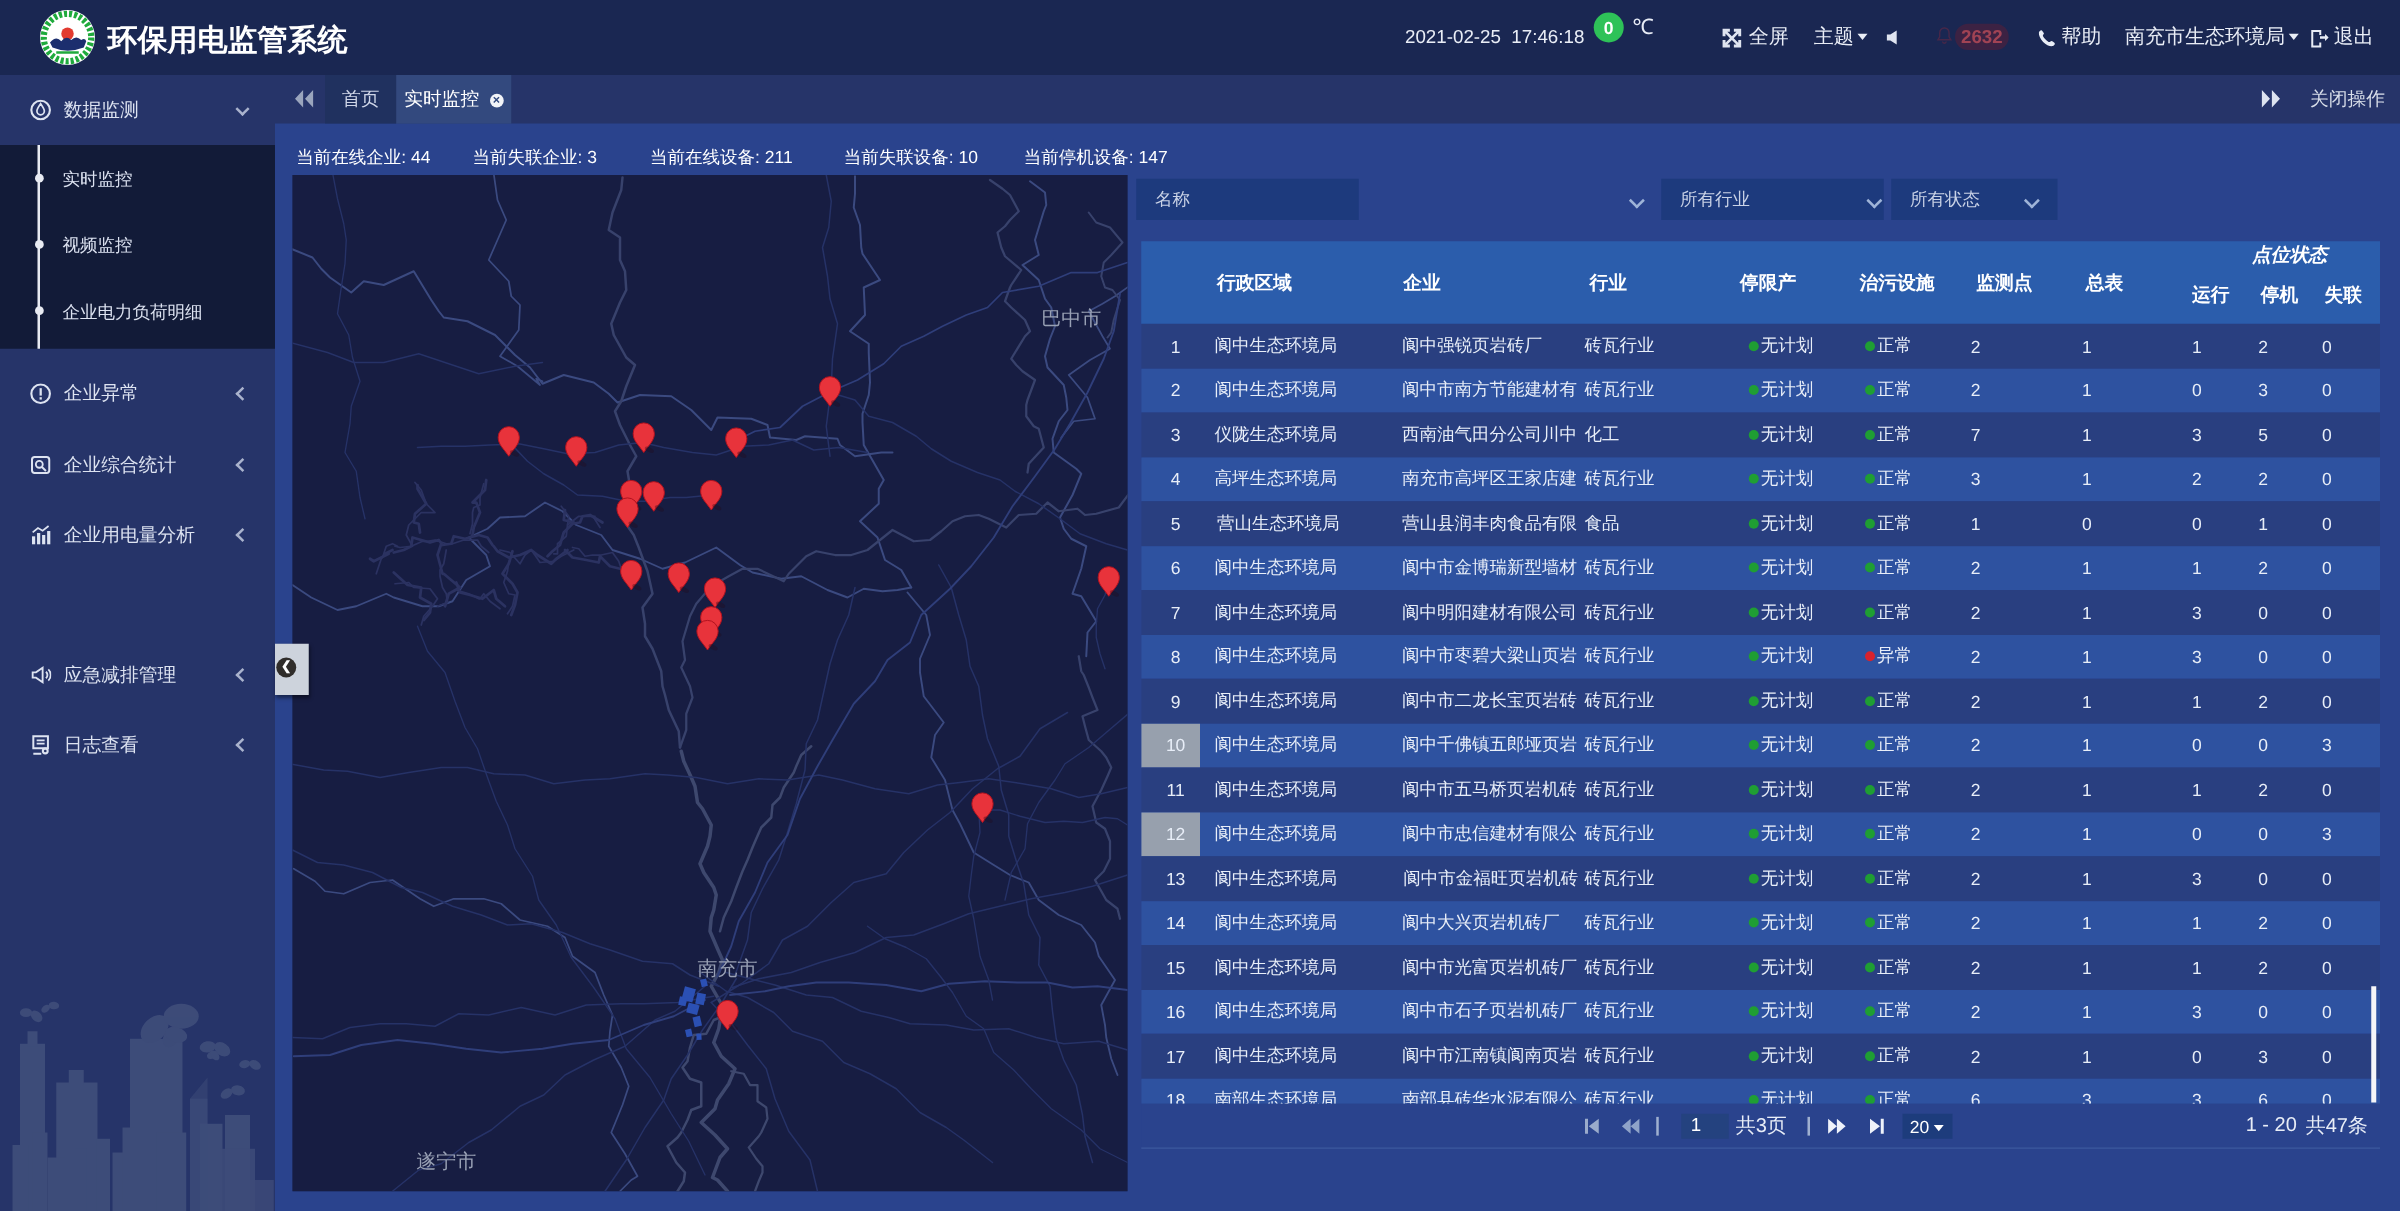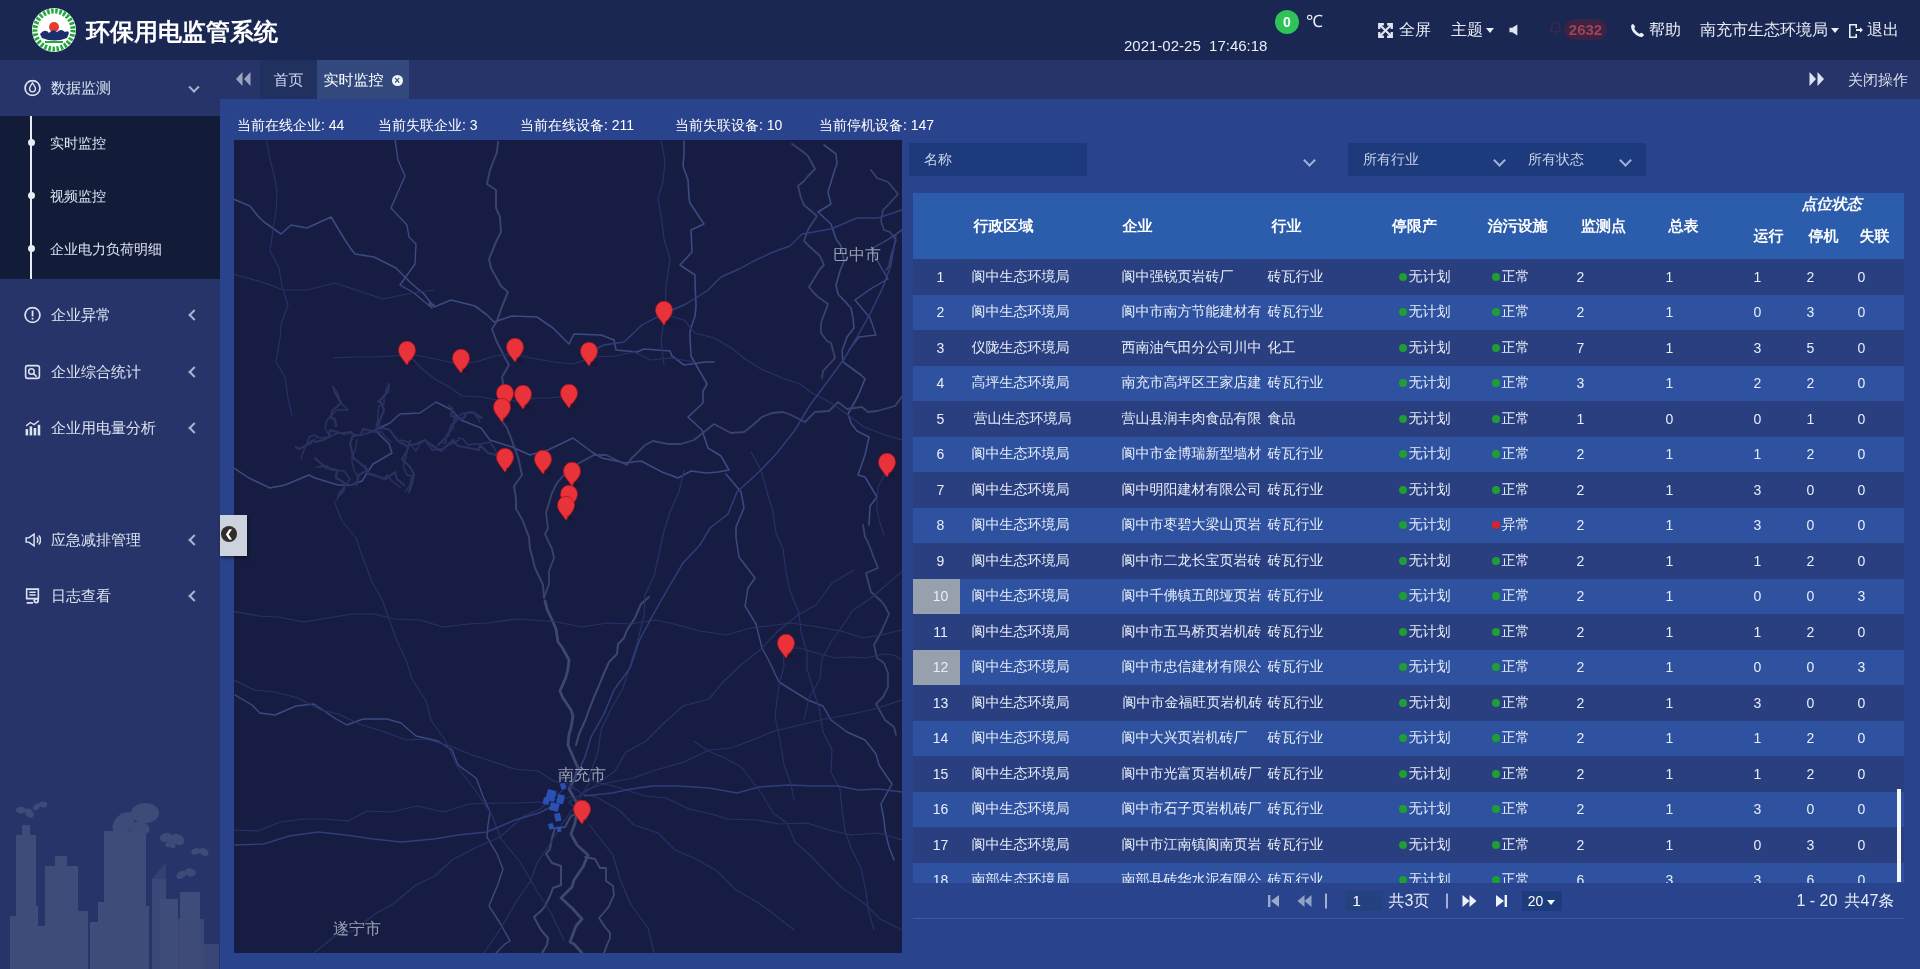--- a/index.html
+++ b/index.html
@@ -2,21 +2,21 @@
 <html lang="zh"><head>
 <meta charset="utf-8">
 <style>
 * { margin:0; padding:0; box-sizing:border-box; }
 html,body { width:1920px; height:969px; overflow:hidden; font-family:"Liberation Sans", sans-serif; }
 body { position:relative; background:#2c4b97; }
 #header { position:absolute; left:0; top:0; width:1920px; height:60px; background:#1a2752; z-index:10; }
 #logo { position:absolute; left:32px; top:8px; width:44px; height:44px; }
 #title { position:absolute; left:86px; top:16px; font-size:24px; font-weight:bold; color:#fff; letter-spacing:0px; }
 .hitem { position:absolute; top:0; height:60px; line-height:60px; color:#e9edf6; font-size:16px; }
-#datetime { left:1124px; font-size:15px;margin-top:16px; }
+#datetime { left:1124px; font-size:15px; }
 #tempbadge { position:absolute; left:1275px; top:10px; width:24px; height:24px; border-radius:50%; background:#2ec258; color:#fff; font-size:14px; font-weight:bold; text-align:center; line-height:24px; }
 #celsius { left:1306px; font-size:17px; height:44px; line-height:44px; }
 #sidebar { position:absolute; left:0; top:60px; width:220px; height:909px; background:#263469; }
 #submenu { position:absolute; left:0; top:56px; width:220px; height:163px; background:#121b38; }
 #tabbar { position:absolute; left:220px; top:60px; width:1700px; height:39px; background:#263469; }
 #content { position:absolute; left:220px; top:99px; width:1700px; height:870px; background:#2a438d; }
 #statsbar { position:absolute; left:0; top:0; width:1700px; height:41px; color:#fff; font-size:14px; }
 .stat { position:absolute; top:0; line-height:52px; }
 #map { position:absolute; left:14px; top:41px; width:668px; height:813px; background:#171d42; }
 #rightpanel { position:absolute; left:689px; top:44px; width:1000px; height:826px; }
@@ -347,21 +347,21 @@
 <g fill="#98a0b4" font-size="16" font-family="Liberation Sans, sans-serif" text-anchor="middle">
 <text x="623" y="120">巴中市</text>
 <text x="348" y="640">南充市</text>
 <text x="123" y="794">遂宁市</text>
 </g>
 </svg>
 </div>
   <div id="rightpanel">
 <div class="finput" style="left:0;width:178px">名称</div>
       <i class="fchev" style="left:396px"></i>
-<div class="finput" style="left:439px;width:178px">所有行业</div>
+<div class="finput" style="left:420px;width:178px">所有行业</div>
       <i class="fchev" style="left:586px"></i>
 <div class="finput" style="left:604px;width:133px">所有状态</div>
       <i class="fchev" style="left:712px"></i>
 <div id="thead">
   <div class="th" style="left:91px">行政区域</div>
   <div class="th" style="left:225px">企业</div>
   <div class="th" style="left:374px">行业</div>
   <div class="th" style="left:502px">停限产</div>
   <div class="th" style="left:605px">治污设施</div>
   <div class="th" style="left:691px">监测点</div>

